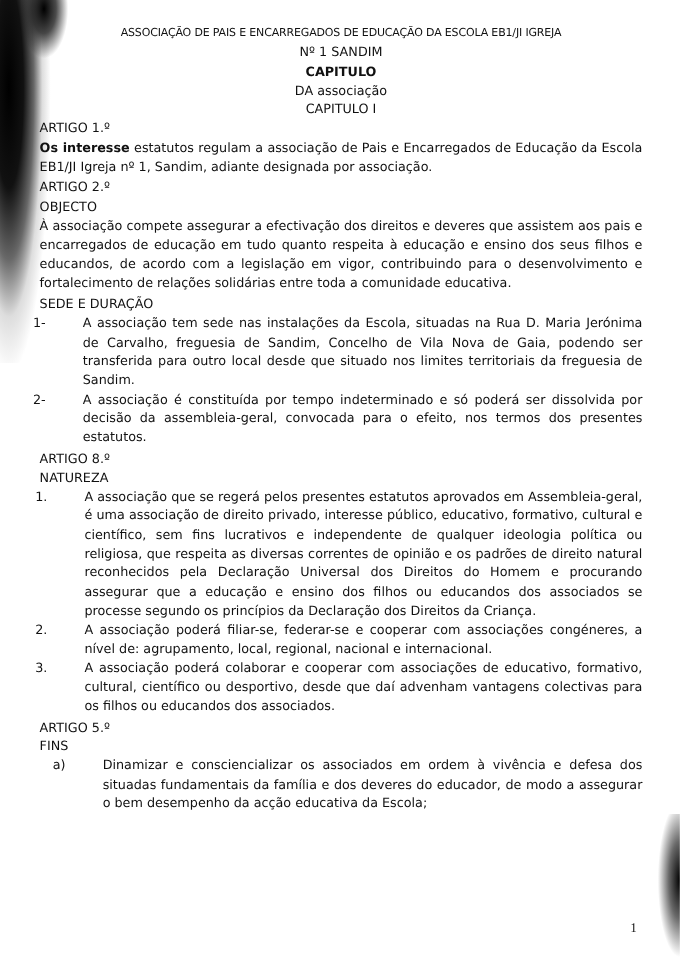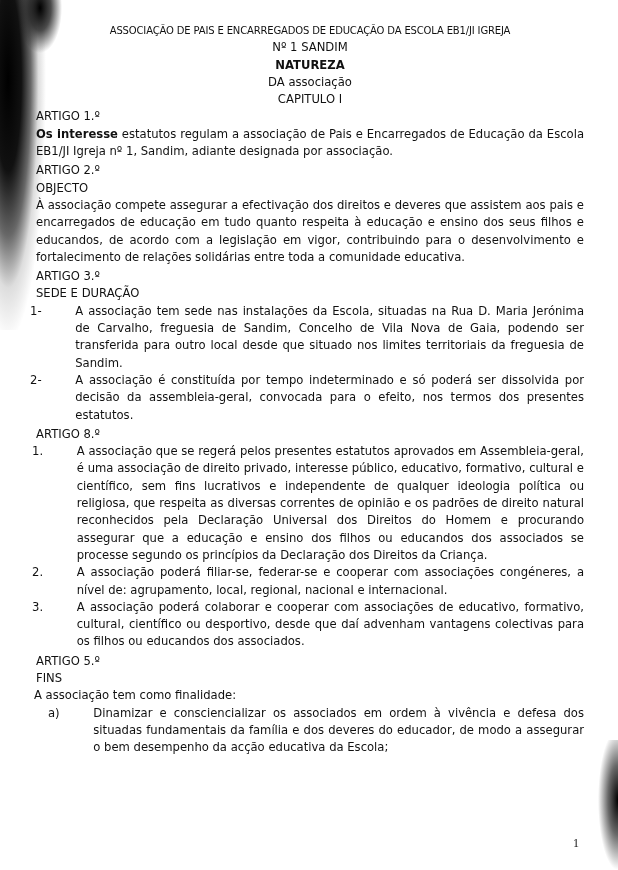--- a/index.html
+++ b/index.html
@@ -46,67 +46,66 @@
 <body>
 
 <div class="page">
   <div class="shadow-left"></div>
   <div class="shadow-left-top"></div>
   <div class="shadow-right"></div>
 
   <div class="content">
     <div class="title-line main">ASSOCIAÇÃO DE PAIS E ENCARREGADOS DE EDUCAÇÃO DA ESCOLA EB1/JI IGREJA</div>
     <div class="title-line">Nº 1 SANDIM</div>
-    <div class="title-line bold">NATUREZA</div>
+    <div class="title-line bold">CAPITULO</div>
     <div class="title-line">DA associação</div>
     <div class="title-line">CAPITULO I</div>
 
     <div class="heading">ARTIGO 1.º</div>
     <div class="para"><span class="bold">Os interesse</span><span> estatutos regulam a associação de Pais e Encarregados de Educação da Escola EB1/JI Igreja nº 1, Sandim, adiante designada por associação.</span></div>
 
     <div class="gap"></div>
 
     <div class="heading">ARTIGO 2.º</div>
     <div class="heading">OBJECTO</div>
     <div class="para">À associação compete assegurar a efectivação dos direitos e deveres que assistem aos pais e encarregados de educação em tudo quanto respeita à educação e ensino dos seus filhos e educandos, de acordo com a legislação em vigor, contribuindo para o desenvolvimento e fortalecimento de relações solidárias entre toda a comunidade educativa.</div>
 
     <div class="gap"></div>
 
-    <div class="heading">ARTIGO 3.º</div>
     <div class="heading">SEDE E DURAÇÃO</div>
     <div class="item list-num" style="margin-left:-6px;">
       <span class="num">1- </span>
       <span class="txt">A associação tem sede nas instalações da Escola, situadas na Rua D. Maria Jerónima de Carvalho, freguesia de Sandim, Concelho de Vila Nova de Gaia, podendo ser transferida para outro local desde que situado nos limites territoriais da freguesia de Sandim.</span>
     </div>
     <div class="item list-num" style="margin-left:-6px;">
       <span class="num">2- </span>
       <span class="txt">A associação é constituída por tempo indeterminado e só poderá ser dissolvida por decisão da assembleia-geral, convocada para o efeito, nos termos dos presentes estatutos.</span>
     </div>
 
     <div class="gap"></div>
 
     <div class="heading">ARTIGO 8.º</div>
+    <div class="heading">NATUREZA</div>
     <div class="item list-num" style="margin-left:-4px;">
       <span class="num">1. </span>
       <span class="txt">A associação que se regerá pelos presentes estatutos aprovados em Assembleia-geral, é uma associação de direito privado, interesse público, educativo, formativo, cultural e científico, sem fins lucrativos e independente de qualquer ideologia política ou religiosa, que respeita as diversas correntes de opinião e os padrões de direito natural reconhecidos pela Declaração Universal dos Direitos do Homem e procurando assegurar que a educação e ensino dos filhos ou educandos dos associados se processe segundo os princípios da Declaração dos Direitos da Criança.</span>
     </div>
     <div class="item list-num" style="margin-left:-4px;">
       <span class="num">2. </span>
       <span class="txt">A associação poderá filiar-se, federar-se e cooperar com associações congéneres, a nível de: agrupamento, local, regional, nacional e internacional.</span>
     </div>
     <div class="item list-num" style="margin-left:-4px;">
       <span class="num">3. </span>
       <span class="txt">A associação poderá colaborar e cooperar com associações de educativo, formativo, cultural, científico ou desportivo, desde que daí advenham vantagens colectivas para os filhos ou educandos dos associados.</span>
     </div>
 
     <div class="gap"></div>
 
     <div class="heading">ARTIGO 5.º</div>
     <div class="heading">FINS</div>
-    <div class="para" style="margin-left:-2px;">A associação tem como finalidade:</div>
     <div class="item list-sub" style="padding-left:12px;">
       <span class="num">a) </span>
       <span class="txt">Dinamizar e consciencializar os associados em ordem à vivência e defesa dos situadas fundamentais da família e dos deveres do educador, de modo a assegurar o bem desempenho da acção educativa da Escola;</span>
     </div>
   </div>
 
   <div class="page-number">1</div>
 </div>
 
 </body></html>

